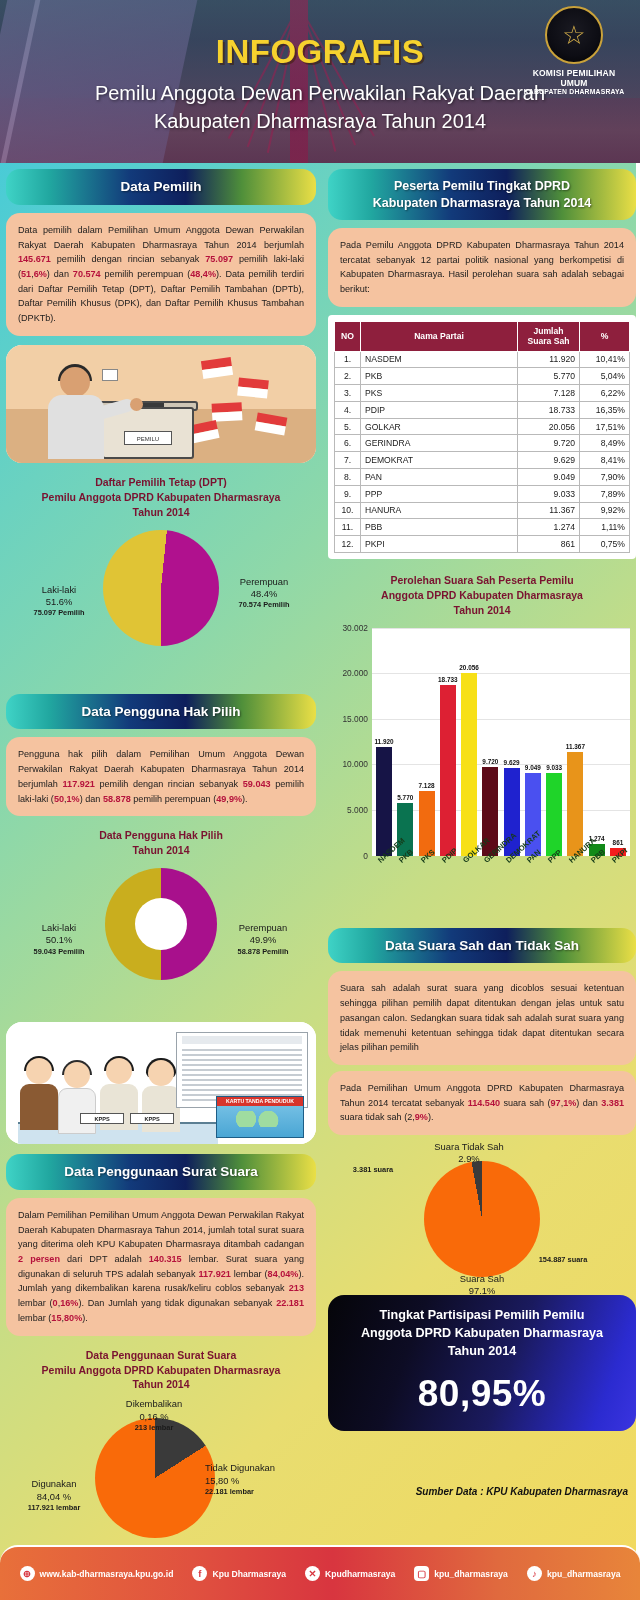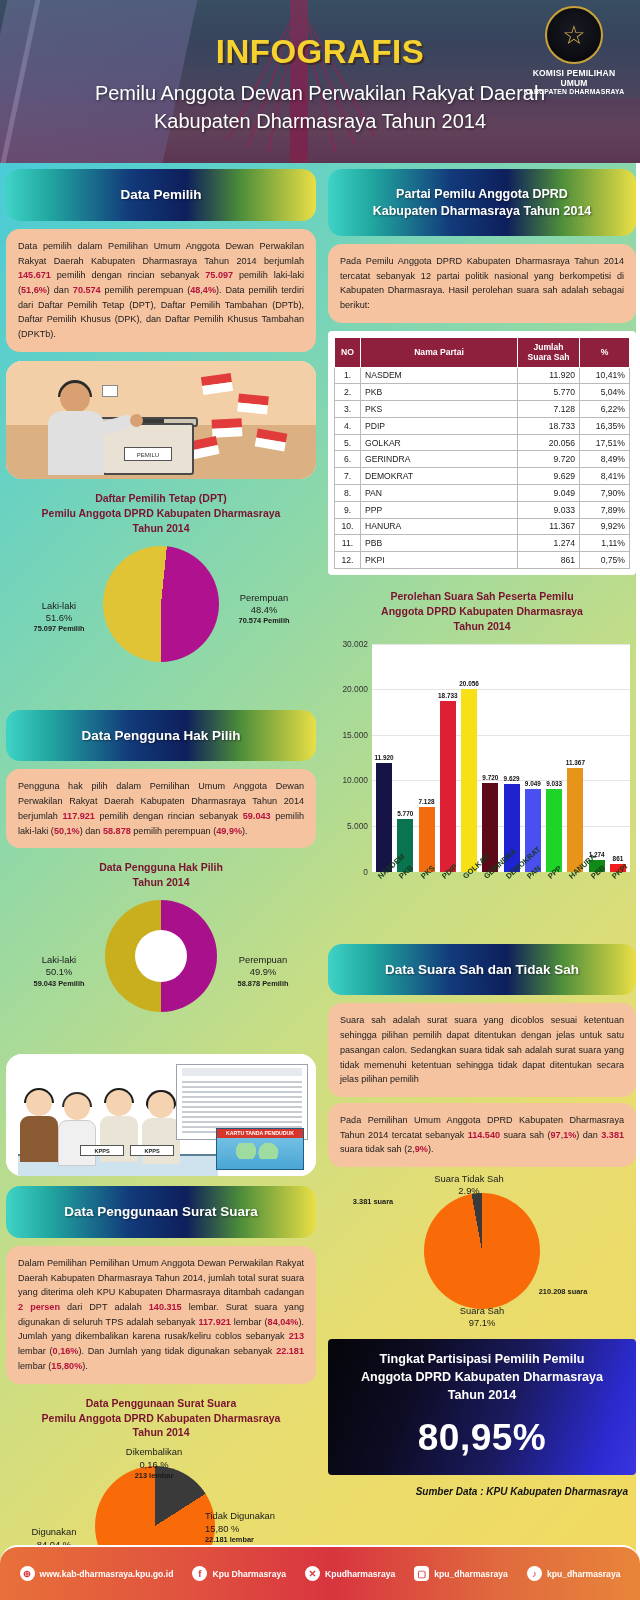--- a/index.html
+++ b/index.html
@@ -53,21 +53,21 @@
   .kpu-t1 { color:#fff; font-size:8.5px; font-weight:bold; margin-top:4px; letter-spacing:.2px;}
   .kpu-t2 { color:#fff; font-size:6.8px; font-weight:bold; letter-spacing:.2px;}
 
   
   .cols { position:absolute; left:0; top:163px; width:640px; height:1372px; }
   .col-l { position:absolute; left:6px; top:0; width:310px; }
   .col-r { position:absolute; left:328px; top:0; width:308px; }
 
   
   .sec-title {
-    margin: 6px 0 0 0; padding:17px 8px; border-radius:14px; text-align:center;
+    margin: 6px 0 0 0; padding:9px 8px; border-radius:14px; text-align:center;
     color:#fff; font-weight:bold; font-size:13.5px; line-height:1.32;
     background: linear-gradient(90deg,#3fd3c6 0%,#21a7a0 14%,#123a7a 40%,#0e1f5c 58%,#4f8f3a 76%,#eadf46 100%);
     text-shadow: 1px 1px 2px rgba(0,0,0,.45);
   }
   .sec-title.small { font-size:12.5px; }
   .para {
     margin-top:8px; padding:10px 12px; border-radius:14px;
     background:#f5c3a0; color:#1c1c1c; font-size:9.1px; line-height:1.62;
     text-align:justify;
   }
@@ -161,21 +161,21 @@
           justify-content:space-between; padding:0 4px; }
   .bar-col { position:relative; width:16px; height:100%; display:flex; flex-direction:column; justify-content:flex-end; }
   .bar { width:100%; }
   .bar-val { position:absolute; left:50%; transform:translateX(-50%); font-size:6.4px; font-weight:bold; color:#111; white-space:nowrap; }
   .bc-xlabels { position:absolute; left:44px; right:6px; top:234px; height:52px; display:flex; justify-content:space-between; padding:0 4px; }
   .bc-xlab { width:16px; font-size:7.6px; font-weight:bold; color:#153a18; transform:rotate(-42deg);
              transform-origin: left top; white-space:nowrap; }
 
   
   .part-box {
-    margin-top:12px; border-radius:4px; padding:12px 10px 16px; text-align:center;
+    border-radius:16px; padding:12px 10px 16px; text-align:center;
     background: linear-gradient(110deg,#050509 0%,#0d0c24 28%,#1a1a5e 58%,#2b2bd0 88%,#3a34e0 100%);
     color:#fff;
   }
   .part-box .t { font-size:12.6px; font-weight:bold; line-height:1.42; }
   .part-box .big { font-size:37px; font-weight:bold; margin-top:12px; letter-spacing:.5px; }
 
   .sumber { position:absolute; right:8px; top:1486px; width:420px; text-align:right;
             font-size:10px; font-style:italic; font-weight:bold; color:#111; }
 
   
@@ -397,21 +397,21 @@
           <div class="n">Digunakan</div>
           <div class="p">84,04 %</div>
           <div class="c">117.921 lembar</div>
         </div>
       </div>
     </div>
 
     <div class="col-r">
 
       <div class="sec-title small">
-        <div>Partai Pemilu Anggota DPRD</div>
+        <div>Peserta Pemilu Tingkat DPRD</div>
         <div>Kabupaten Dharmasraya Tahun 2014</div>
       </div>
 
       <div class="para">
         <span>Pada Pemilu Anggota DPRD Kabupaten Dharmasraya Tahun 2014 tercatat sebanyak 12 partai politik nasional yang berkompetisi di Kabupaten Dharmasraya. Hasil perolehan suara sah adalah sebagai berikut:</span>
       </div>
 
       <div class="table-card">
         <table>
           <thead>
@@ -602,21 +602,21 @@
         <div class="pie" style="position:absolute;left:92px;top:18px;width:116px;height:116px;
              background: conic-gradient(from 349.6deg, #3a3a3a 0deg 10.4deg, #f96a09 10.4deg 360deg);"></div>
         <div class="plabel" style="left:62px;top:-2px;width:150px;">
           <div class="n">Suara Tidak Sah</div>
           <div class="p">2.9%</div>
         </div>
         <div class="plabel" style="left:-6px;top:22px;width:94px;">
           <div class="c">3.381 suara</div>
         </div>
         <div class="plabel" style="left:176px;top:112px;width:110px;">
-          <div class="c">210.208 suara</div>
+          <div class="c">154.887 suara</div>
         </div>
         <div class="plabel" style="left:100px;top:130px;width:100px;">
           <div class="n">Suara Sah</div>
           <div class="p">97.1%</div>
         </div>
       </div>
 
       <div class="part-box">
         <div class="t">
           <div>Tingkat Partisipasi Pemilih Pemilu</div>

